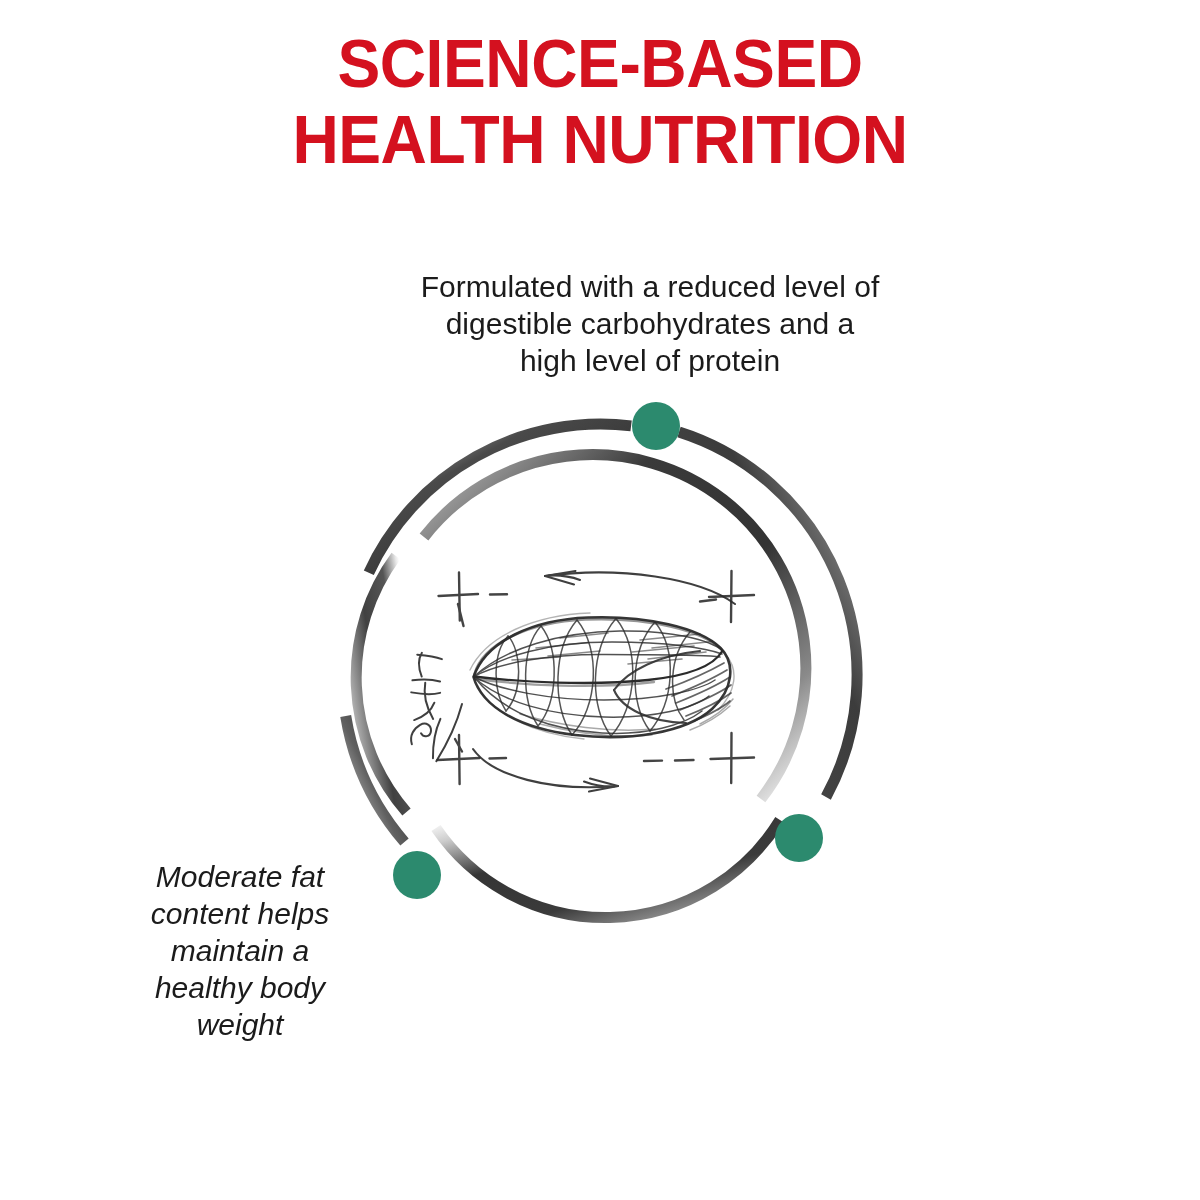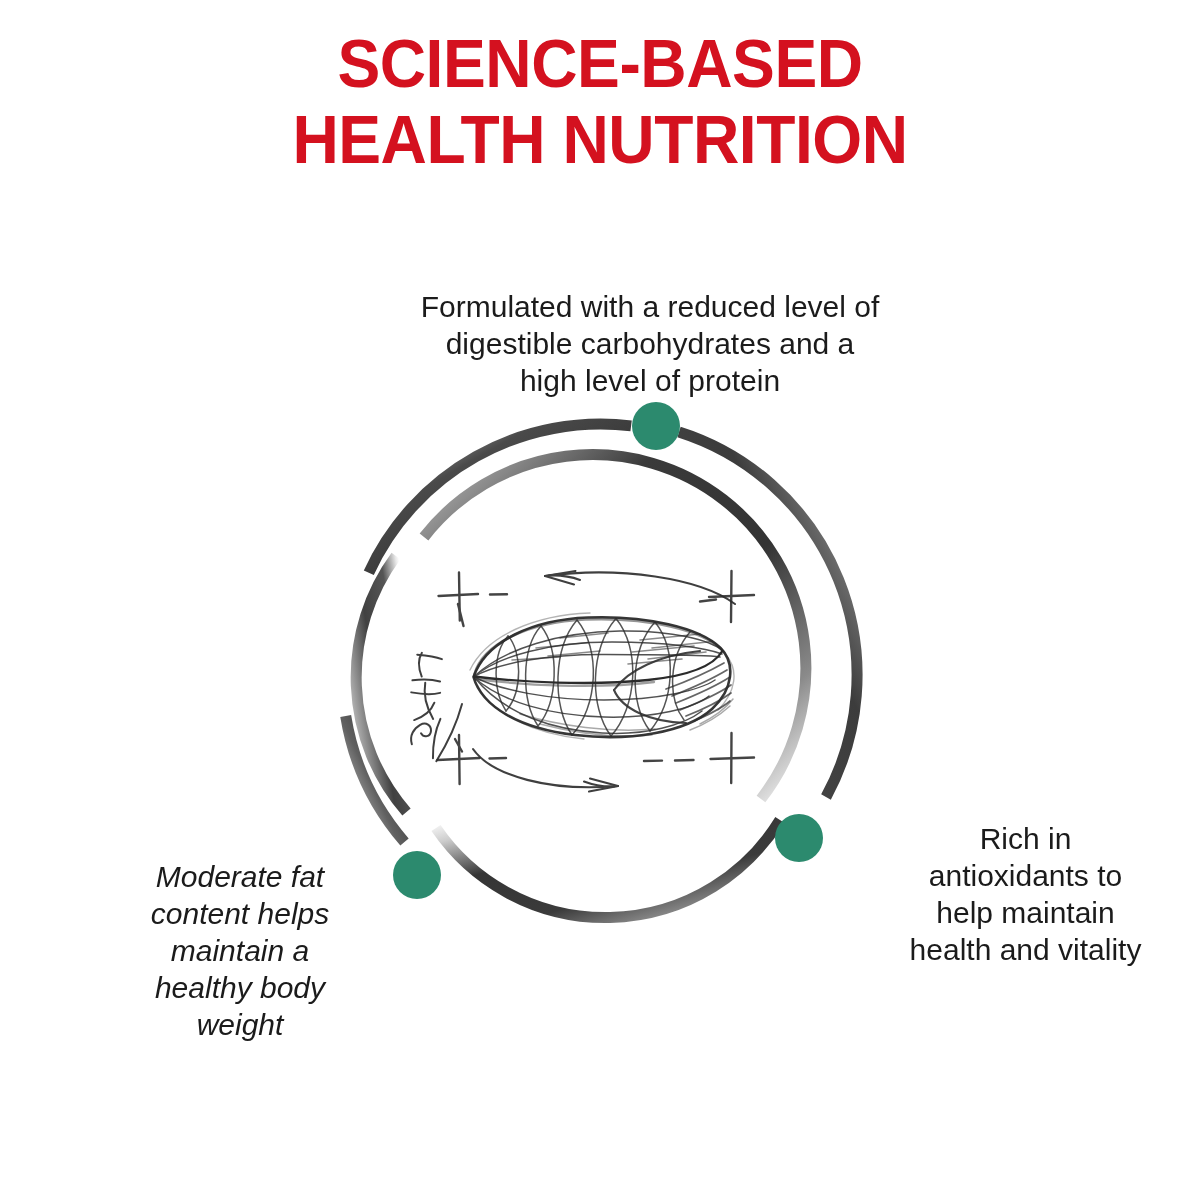--- a/index.html
+++ b/index.html
@@ -55,21 +55,20 @@
     font-size: 30px;
     line-height: 37px;
     text-align: center;
     z-index: 5;
     white-space: pre-line;
   }
   .caption-top {
     left: 330px;
     top: 268px;
     width: 640px;
-    margin-top: 20px;
   }
   .caption-left {
     left: 100px;
     top: 858px;
     width: 280px;
     font-style: italic;
   }
   .caption-right {
     left: 858px;
     top: 820px;
@@ -318,18 +317,14 @@
   <div class="caption caption-top">Formulated with a reduced level of
 digestible carbohydrates and a
 high level of protein</div>
 
   <div class="caption caption-left">Moderate fat
 content helps
 maintain a
 healthy body
 weight</div>
 
-  <div class="caption caption-right">Rich in
-antioxidants to
-help maintain
-health and vitality</div>
 
 </div>
 
 </body></html>

